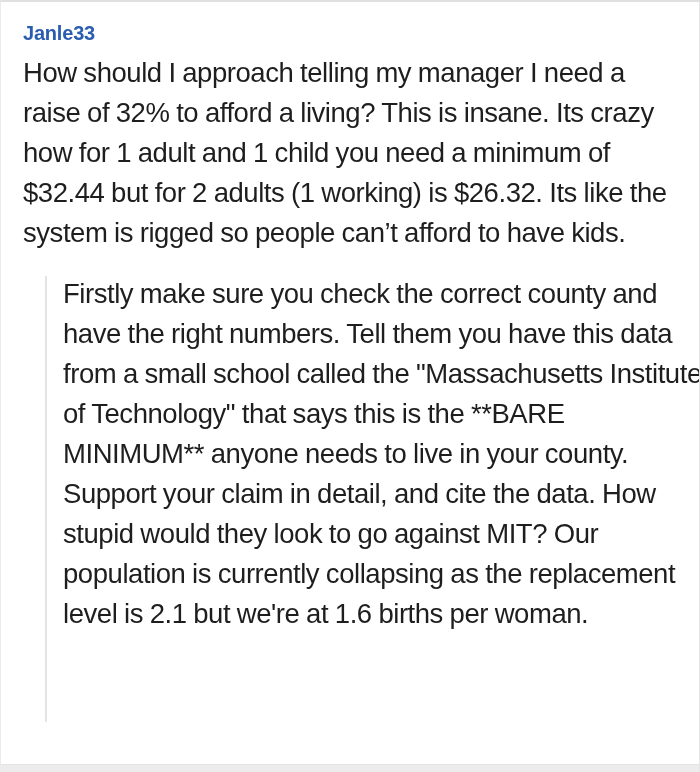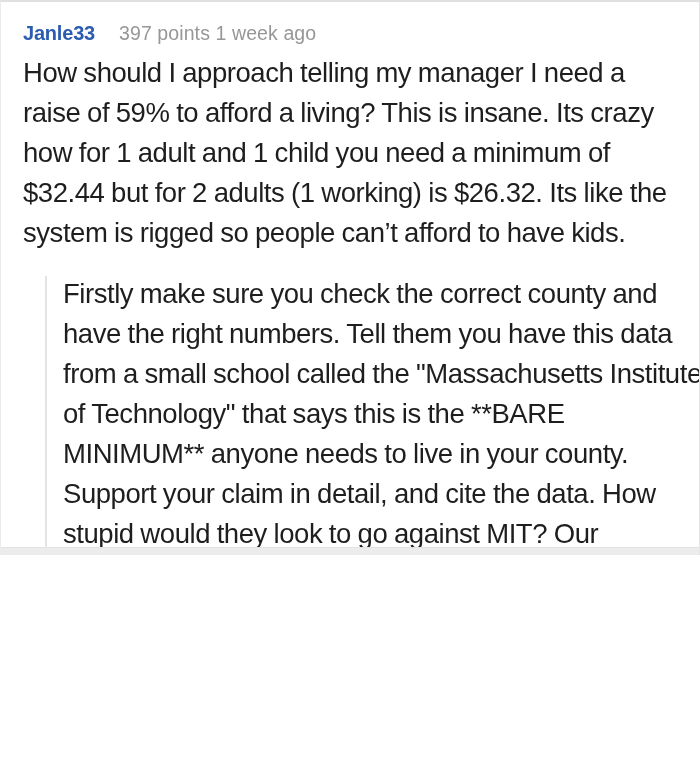--- a/index.html
+++ b/index.html
@@ -4,21 +4,21 @@
 <style>
   html, body {
     margin: 0;
     padding: 0;
     background: #ffffff;
     font-family: "Liberation Sans", "DejaVu Sans", sans-serif;
   }
   .card {
     position: relative;
     width: 700px;
-    height: 555px;
+    height: 772px;
     box-sizing: border-box;
     background: #ffffff;
     border-top: 2px solid #e0e0e0;
     border-left: 1px solid #ebebeb;
     border-right: 1px solid #e6e6e6;
     overflow: hidden;
   }
   .comment-header {
     display: flex;
     align-items: baseline;
@@ -80,23 +80,22 @@
   }
 </style>
 </head>
 <body>
 
 <div class="card">
 
   <div class="comment-top">
     <div class="comment-header">
       <a class="username top">Janle33</a>
-      <span class="meta">397 points 1 week ago</span>
     </div>
-    <div class="comment-body">How should I approach telling my manager I need a raise of 59% to afford a living? This is insane. Its crazy how for 1 adult and 1 child you need a minimum of $32.44 but for 2 adults (1 working) is $26.32. Its like the system is rigged so people can’t afford to have kids.</div>
+    <div class="comment-body">How should I approach telling my manager I need a raise of 32% to afford a living? This is insane. Its crazy how for 1 adult and 1 child you need a minimum of $32.44 but for 2 adults (1 working) is $26.32. Its like the system is rigged so people can’t afford to have kids.</div>
 
     <div class="reply">
       <div class="thread-line"></div>
       <div class="comment-body">Firstly make sure you check the correct county and have the right numbers. Tell them you have this data from a small school called the "Massachusetts Institute of Technology" that says this is the **BARE MINIMUM** anyone needs to live in your county. Support your claim in detail, and cite the data. How stupid would they look to go against MIT? Our population is currently collapsing as the replacement level is 2.1 but we're at 1.6 births per woman.</div>
     </div>
   </div>
 
   <div class="bottom-divider"></div>
 </div>
 

